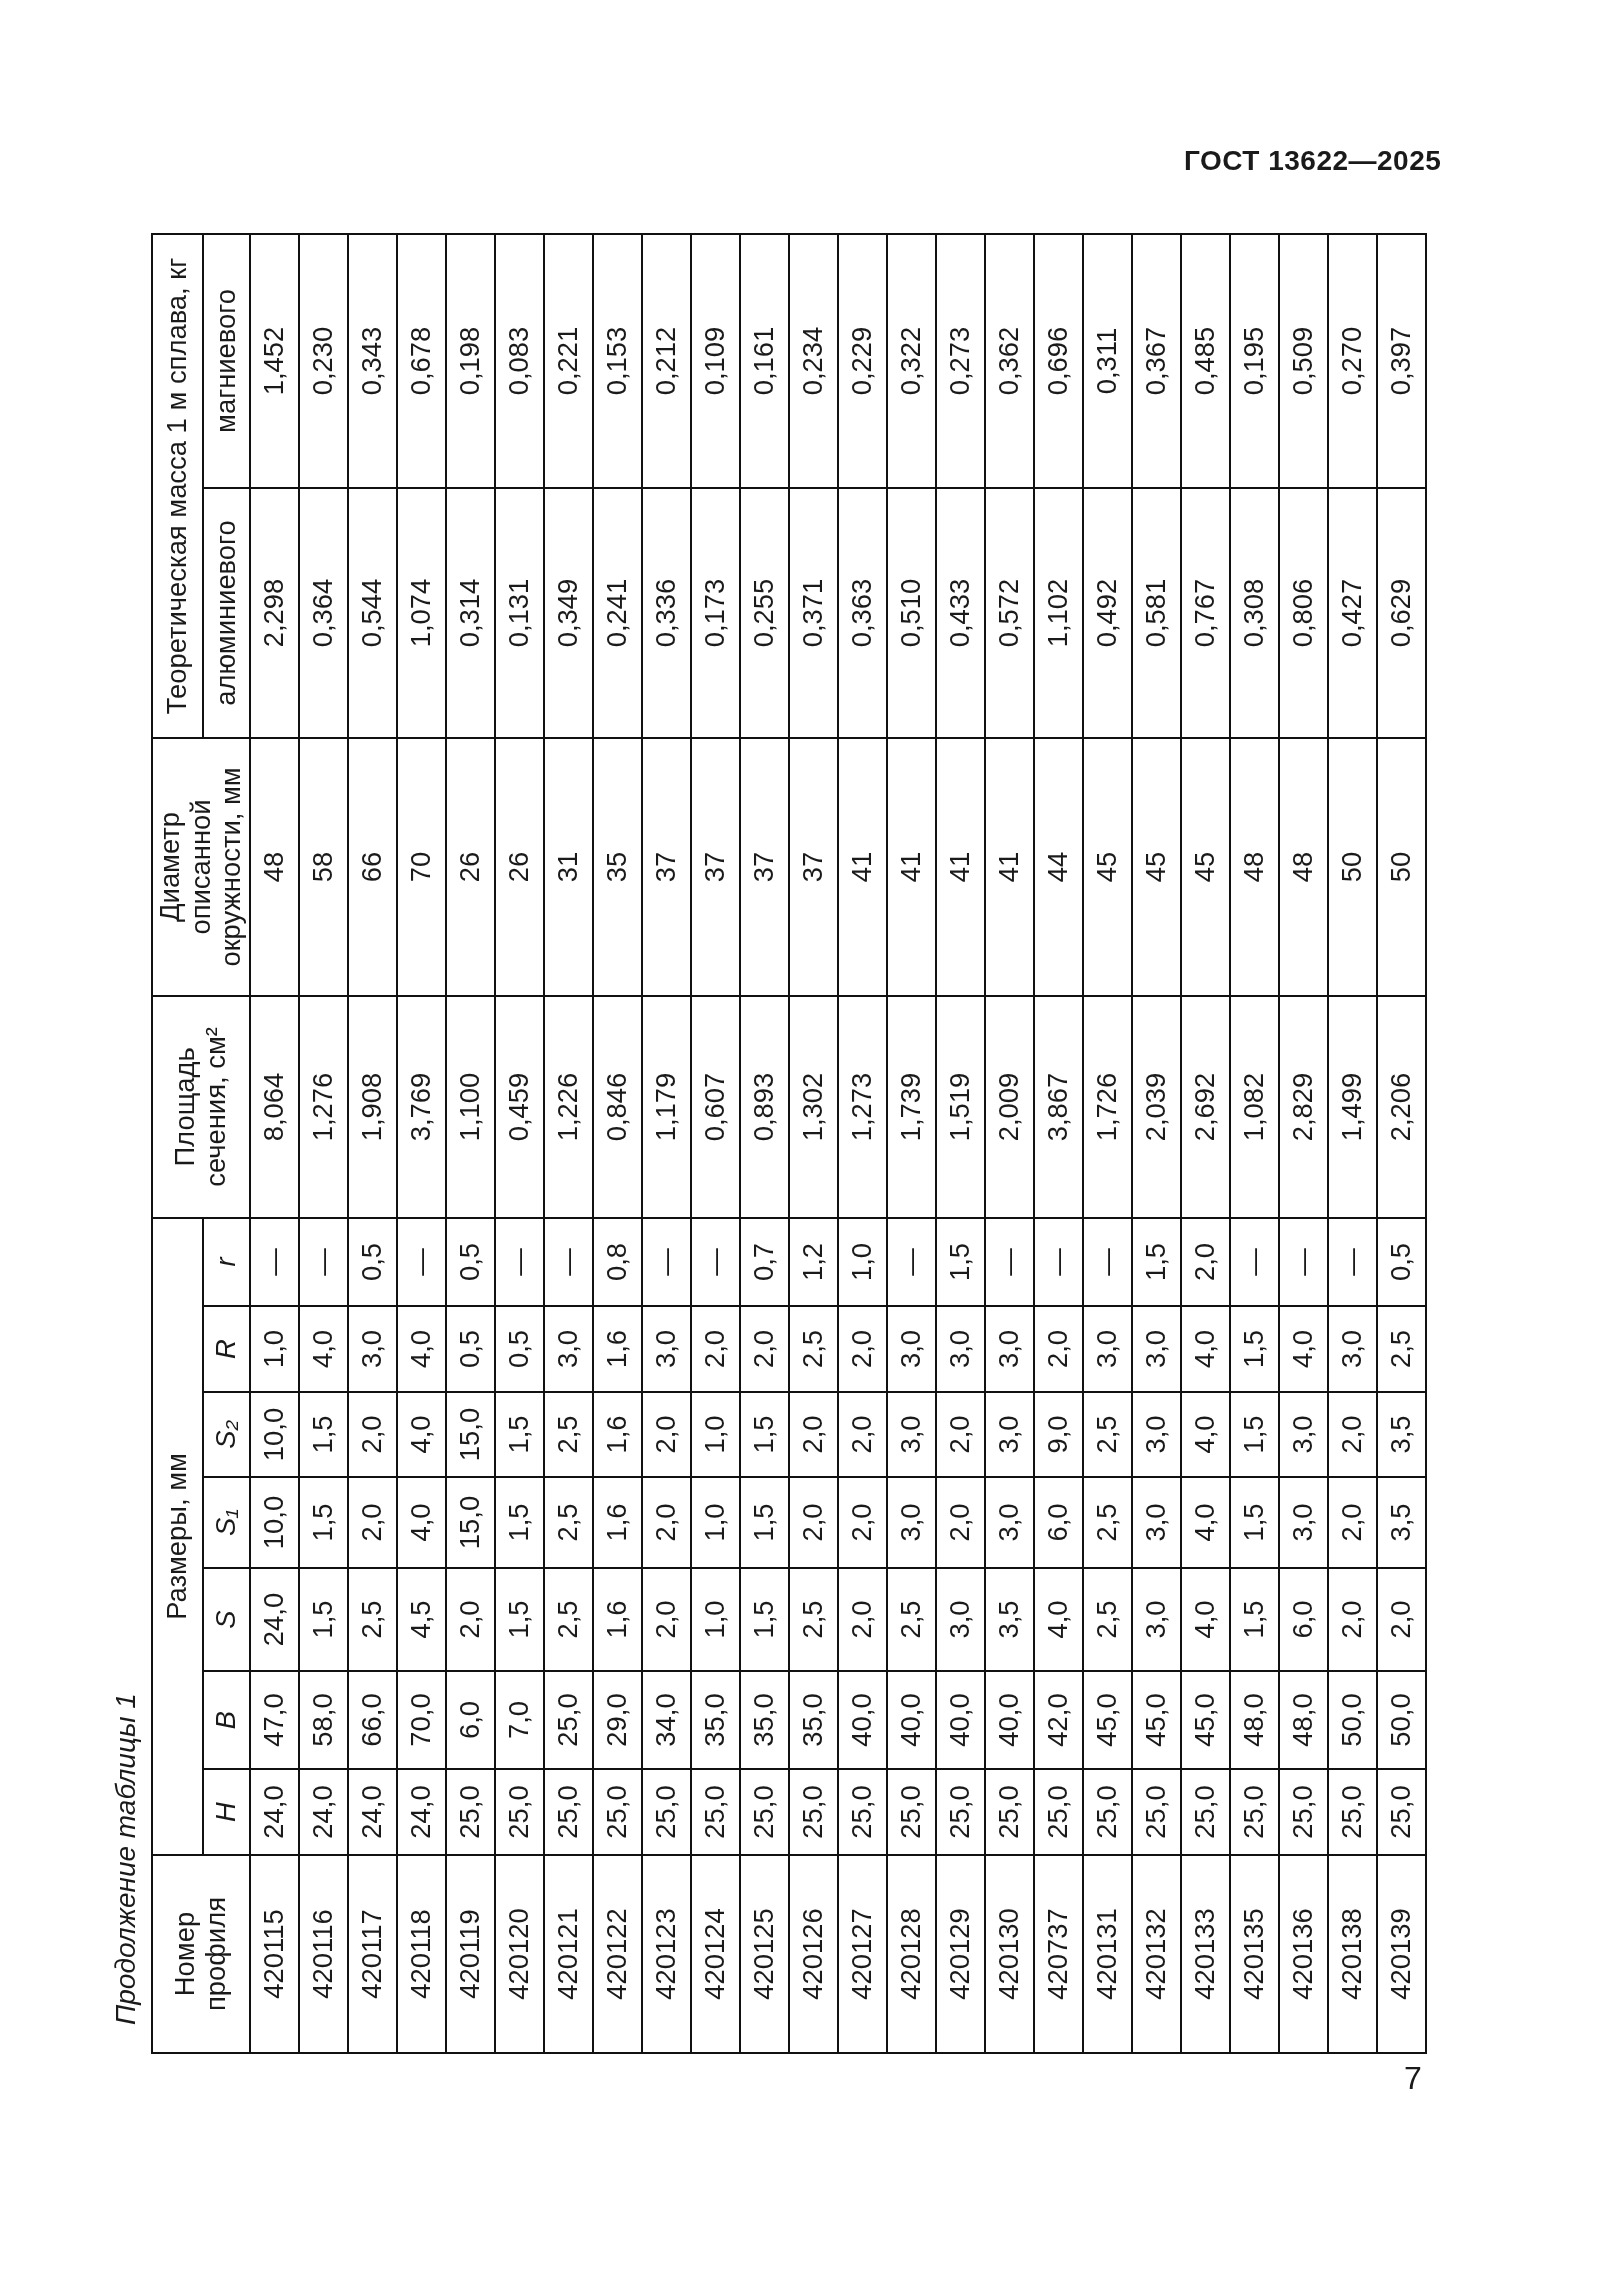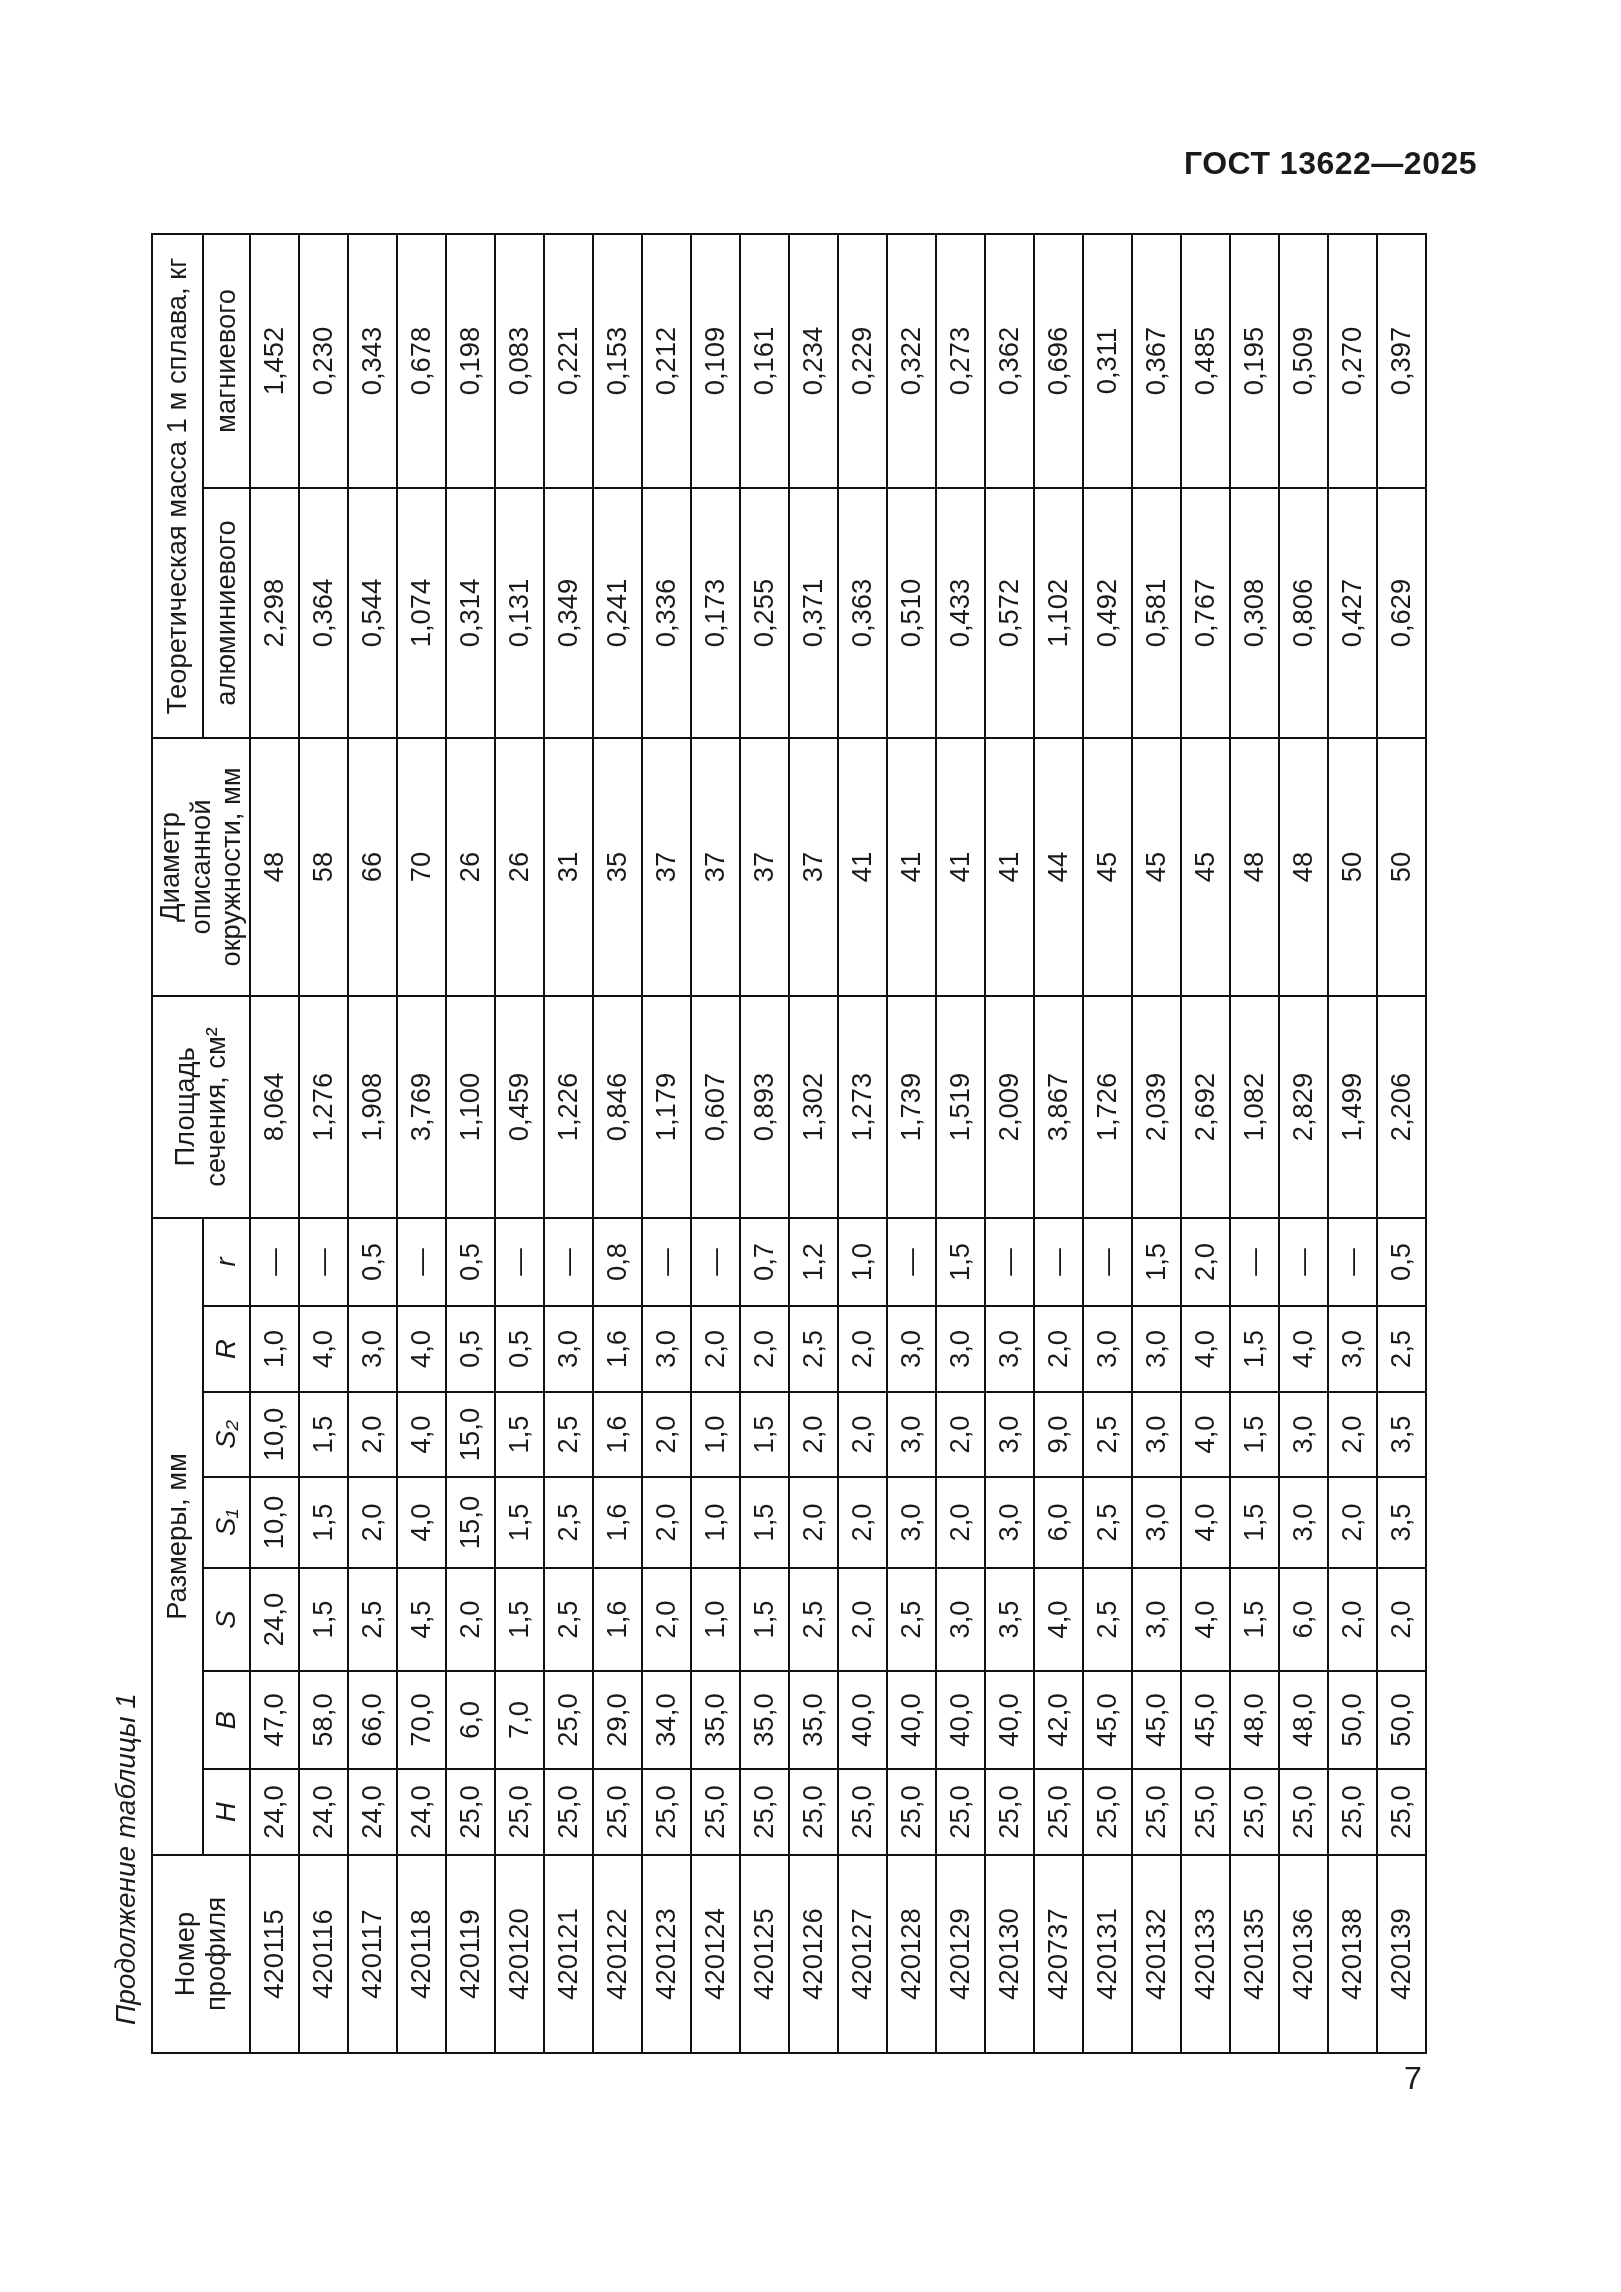--- a/index.html
+++ b/index.html
@@ -8,21 +8,21 @@
     position:relative;
     width:1621px; height:2293px;
     font-family:"Liberation Sans", sans-serif;
     color:#1a1a1a;
     overflow:hidden;
   }
   .gost-ref {
     position:absolute;
     top:145px; left:1184px;
     width:247px;
-    font-size:32px; font-weight:bold;
+    font-size:28px; font-weight:bold;
     letter-spacing:0.5px;
     white-space:nowrap;
   }
   .page-num {
     position:absolute;
     top:2060px; left:1404px;
     font-size:32px;
   }
   
   .rotated {

